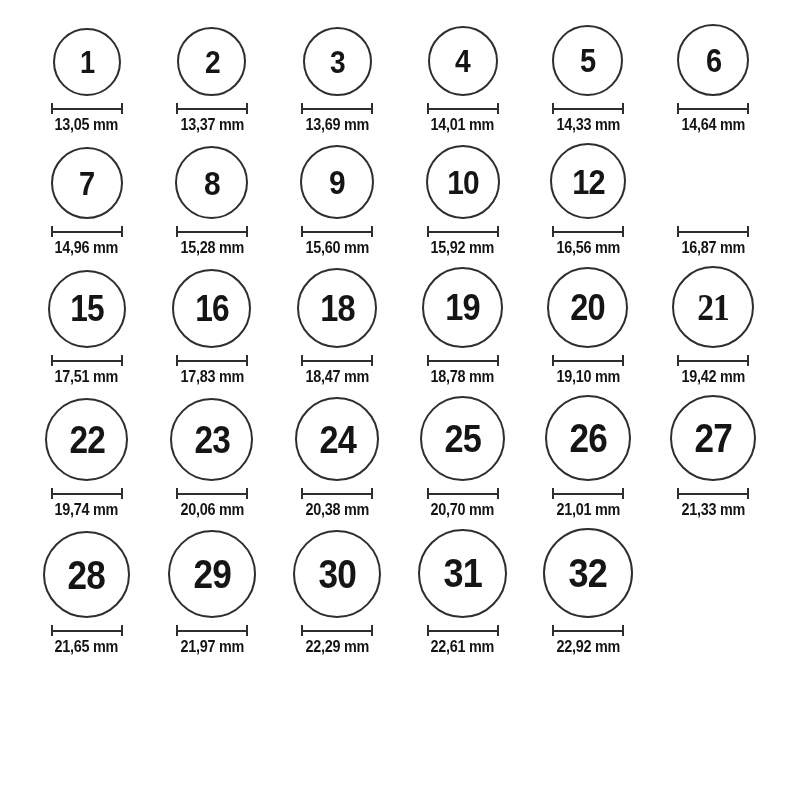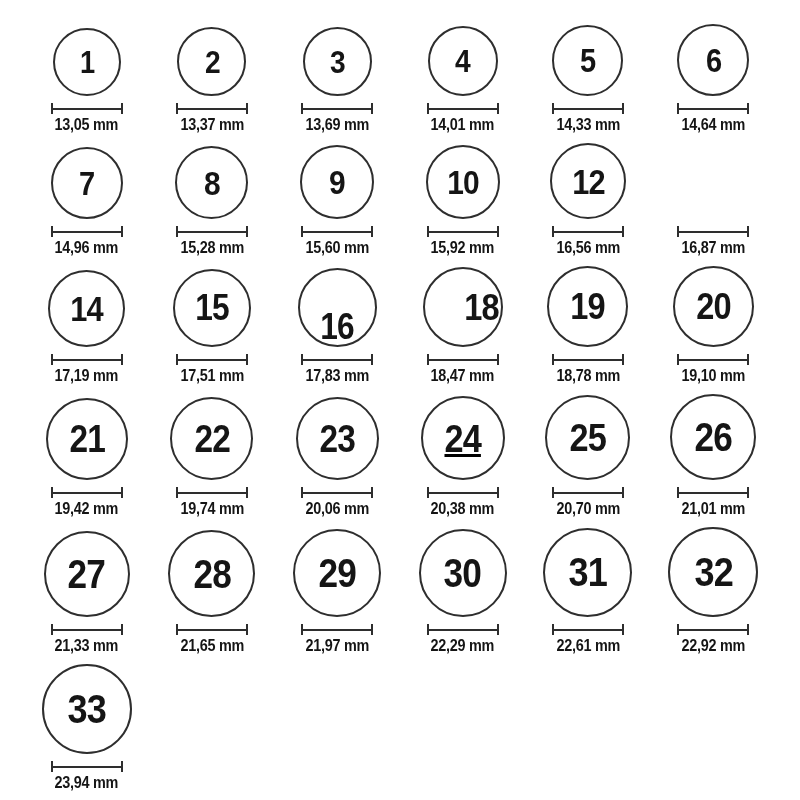--- a/index.html
+++ b/index.html
@@ -160,47 +160,40 @@
     </div>
     <div class="bar"></div>
     <span class="mm-label">16,56 mm</span>
   </div>
 
   <div class="cell">
     <div class="bar"></div>
     <span class="mm-label">16,87 mm</span>
   </div>
 
-  <div class="cell">
-    <div class="circle" style="width: 77px; height: 77px;">
-      <span class="num" style="font-size: 35px;">14</span>
-    </div>
-    <div class="bar"></div>
-    <span class="mm-label">17,19 mm</span>
-  </div>
 
   <div class="cell">
     <div class="circle" style="width: 78px; height: 78px; justify-content: center;">
       <span class="num" style="font-size: 36px;">15</span>
     </div>
     <div class="bar"></div>
     <span class="mm-label">17,51 mm</span>
   </div>
 
   <div class="cell">
-    <div class="circle" style="width: 79px; height: 79px; align-items: flex-end;">
+    <div class="circle" style="width: 79px; height: 79px;">
       <span class="num" style="font-size: 36px;">16</span>
     </div>
     <div class="bar"></div>
     <span class="mm-label">17,83 mm</span>
   </div>
 
 
   <div class="cell">
-    <div class="circle" style="width: 80px; height: 80px; justify-content: flex-end;">
+    <div class="circle" style="width: 80px; height: 80px;">
       <span class="num" style="font-size: 37px;">18</span>
     </div>
     <div class="bar"></div>
     <span class="mm-label">18,47 mm</span>
   </div>
 
   <div class="cell">
     <div class="circle" style="width: 81px; height: 81px;">
       <span class="num" style="font-size: 37px;">19</span>
     </div>
@@ -210,21 +203,21 @@
 
   <div class="cell">
     <div class="circle" style="width: 81px; height: 81px;">
       <span class="num" style="font-size: 37px;">20</span>
     </div>
     <div class="bar"></div>
     <span class="mm-label">19,10 mm</span>
   </div>
 
   <div class="cell">
-    <div class="circle" style="width: 82px; height: 82px;">
+    <div class="circle" style="width: 82px; height: 82px; font-family: Liberation Serif, serif;">
       <span class="num" style="font-size: 38px;">21</span>
     </div>
     <div class="bar"></div>
     <span class="mm-label">19,42 mm</span>
   </div>
 
   <div class="cell">
     <div class="circle" style="width: 83px; height: 83px;">
       <span class="num" style="font-size: 38px;">22</span>
     </div>
@@ -234,21 +227,21 @@
 
   <div class="cell">
     <div class="circle" style="width: 83px; height: 83px;">
       <span class="num" style="font-size: 38px;">23</span>
     </div>
     <div class="bar"></div>
     <span class="mm-label">20,06 mm</span>
   </div>
 
   <div class="cell">
-    <div class="circle" style="width: 84px; height: 84px; text-decoration: underline;">
+    <div class="circle" style="width: 84px; height: 84px;">
       <span class="num" style="font-size: 39px;">24</span>
     </div>
     <div class="bar"></div>
     <span class="mm-label">20,38 mm</span>
   </div>
 
   <div class="cell">
     <div class="circle" style="width: 85px; height: 85px;">
       <span class="num" style="font-size: 39px;">25</span>
     </div>
@@ -305,21 +298,14 @@
   </div>
 
   <div class="cell">
     <div class="circle" style="width: 90px; height: 90px;">
       <span class="num" style="font-size: 41px;">32</span>
     </div>
     <div class="bar"></div>
     <span class="mm-label">22,92 mm</span>
   </div>
 
-  <div class="cell">
-    <div class="circle" style="width: 90px; height: 90px;">
-      <span class="num" style="font-size: 41px;">33</span>
-    </div>
-    <div class="bar"></div>
-    <span class="mm-label">23,94 mm</span>
-  </div>
 </div>
 </div>
 
 </body></html>

